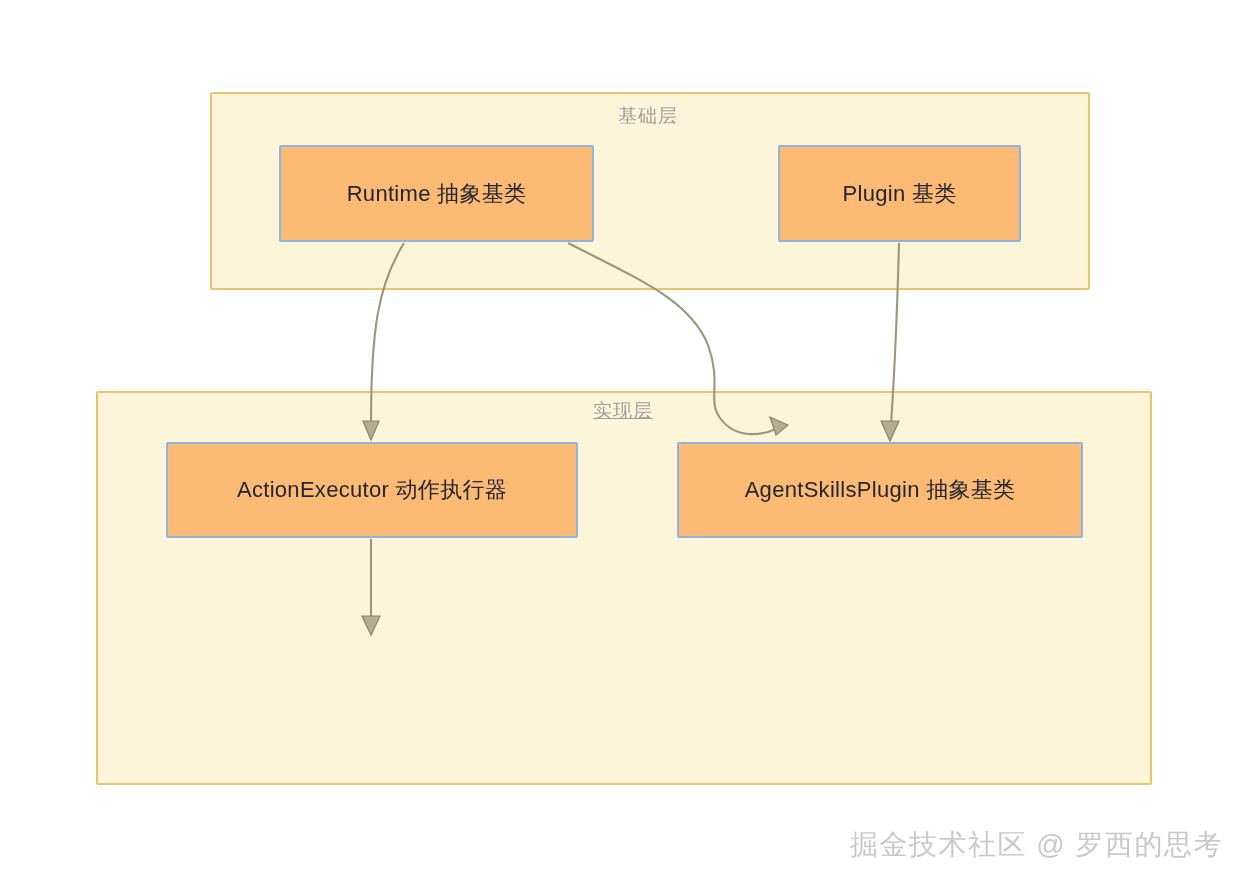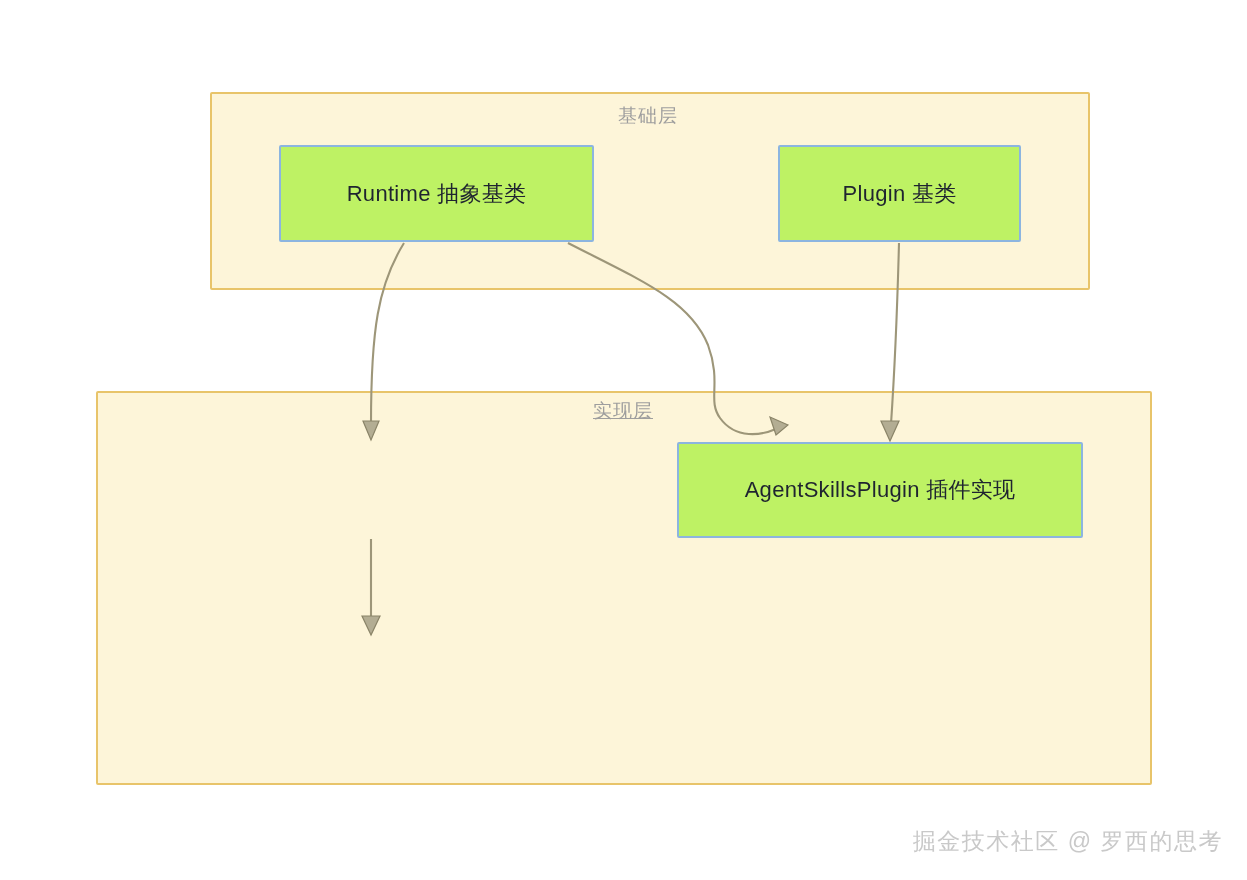--- a/index.html
+++ b/index.html
@@ -61,21 +61,21 @@
 
   #label-impl {
     left: 623px;
     top: 398px;
     text-decoration: underline;
   }
 
   .node-box {
     position: absolute;
     box-sizing: border-box;
-    background: #bef264;
+    background: #fdba74;
     border: 2px solid #8cb5e0;
     border-radius: 2px;
     display: flex;
     align-items: center;
     justify-content: center;
   }
 
   .node-label {
     color: #1f2430;
     font-size: 22px;
@@ -108,21 +108,21 @@
     fill: #b3ad93;
     stroke: #8a8468;
     stroke-width: 1.2;
   }
 
   #watermark {
     position: absolute;
     right: 24px;
     top: 826px;
     color: #c9c9c9;
-    font-size: 23px;
+    font-size: 28px;
     letter-spacing: 1.5px;
     white-space: nowrap;
   }
 </style>
 </head>
 <body>
 
 <div id="canvas">
 
   <div class="layer-group" id="group-foundation"></div>
@@ -157,21 +157,24 @@
   </svg>
 
   <div class="node-box" id="node-runtime">
     <span class="node-label">Runtime 抽象基类</span>
   </div>
 
   <div class="node-box" id="node-plugin">
     <span class="node-label">Plugin 基类</span>
   </div>
 
+  <div class="node-box" id="node-action">
+    <span class="node-label">ActionExecutor 动作执行器</span>
+  </div>
 
   <div class="node-box" id="node-agentskills">
-    <span class="node-label">AgentSkillsPlugin 插件实现</span>
+    <span class="node-label">AgentSkillsPlugin 抽象基类</span>
   </div>
 
 
   <div id="watermark">掘金技术社区 @ 罗西的思考</div>
 
 </div>
 
 </body></html>

